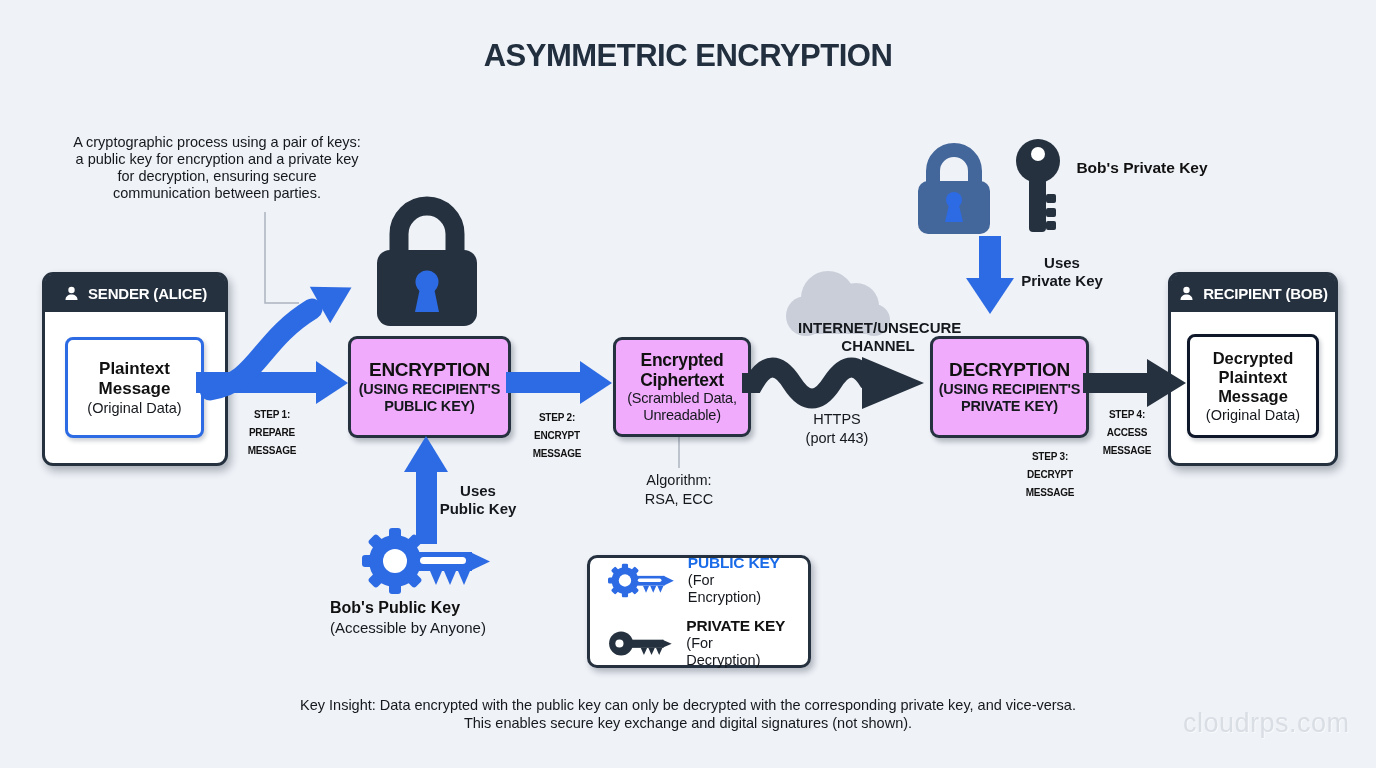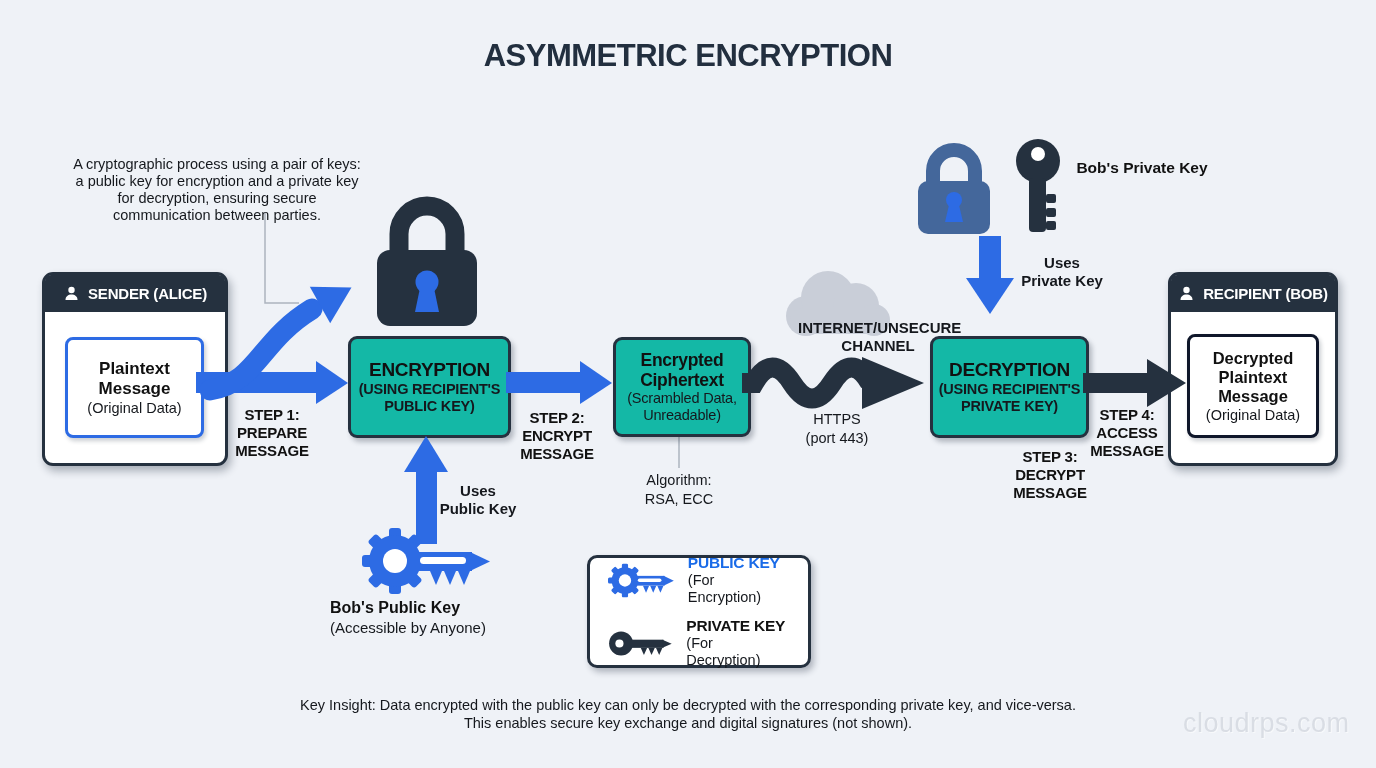--- a/index.html
+++ b/index.html
@@ -6,38 +6,38 @@
   body{font-family:"Liberation Sans",sans-serif;}
   #canvas{position:relative;width:1376px;height:768px;background:#EFF2F7;overflow:hidden;}
   .abs{position:absolute;}
   .ml{white-space:pre-line;}
   svg{display:block;}
   .layer1{left:0;top:0;z-index:1;}
   .layer3{left:0;top:0;z-index:3;pointer-events:none;}
   .txt{z-index:2;}
 
   .title{left:0;top:38px;width:100%;text-align:center;font-weight:bold;font-size:31px;line-height:36px;color:#222F3F;letter-spacing:-0.5px;}
-  .desc{left:62px;top:134px;width:310px;text-align:center;font-size:14.5px;line-height:17px;color:#15181d;margin-top:22px;}
+  .desc{left:62px;top:134px;width:310px;text-align:center;font-size:14.5px;line-height:17px;color:#15181d;}
 
   .card{background:#fff;border:3px solid #25313F;border-radius:11px;box-shadow:3px 5px 8px rgba(25,35,55,.33);}
   .card-hd{background:#25313F;color:#fff;height:37px;display:flex;align-items:center;justify-content:center;gap:8px;font-weight:bold;font-size:15px;letter-spacing:-0.2px;border-radius:6px 6px 0 0;}
   .inner{position:absolute;background:#fff;border-radius:8px;display:flex;flex-direction:column;align-items:center;justify-content:center;text-align:center;box-shadow:2px 3px 4px rgba(25,35,55,.22);}
   .inner.blue{border:3px solid #2D6BE4;}
   .inner.dark{border:3px solid #0f172a;}
   .ib-title{font-weight:bold;font-size:17px;line-height:20px;color:#111;}
   .ib-title.sm{font-size:16.5px;line-height:19px;}
   .ib-sub{font-size:14.5px;line-height:18px;color:#15181d;}
 
-  .proc{background:#14b8a6;border:3px solid #25313F;border-radius:9px;display:flex;flex-direction:column;align-items:center;justify-content:center;text-align:center;box-shadow:3px 4px 5px rgba(25,35,55,.28);}
+  .proc{background:#f0abfc;border:3px solid #25313F;border-radius:9px;display:flex;flex-direction:column;align-items:center;justify-content:center;text-align:center;box-shadow:3px 4px 5px rgba(25,35,55,.28);}
   .proc-t{font-weight:bold;font-size:19px;line-height:22px;color:#111;letter-spacing:-0.3px;}
   .proc-t.md{font-size:17.5px;line-height:20px;}
   .proc-s{font-weight:bold;font-size:14.5px;line-height:17px;color:#15181d;letter-spacing:-0.2px;}
   .proc-s.rg{font-weight:normal;font-size:14.5px;}
 
-  .step{font-weight:bold;font-size:15px;line-height:18px;color:#111;text-align:center;letter-spacing:-0.2px;}
+  .step{font-weight:bold;font-size:10px;line-height:18px;color:#111;text-align:center;letter-spacing:-0.2px;}
   .note{font-size:14.5px;line-height:19px;color:#15181d;text-align:center;}
   .note.bold{font-weight:bold;font-size:15px;line-height:18px;}
   .klabel-t{font-weight:bold;font-size:16px;line-height:20px;color:#111;}
   .klabel-s{font-size:15px;line-height:19px;color:#15181d;}
 
   .legend{background:#fff;border:3px solid #25313F;border-radius:10px;box-shadow:3px 4px 6px rgba(25,35,55,.3);display:flex;flex-direction:column;justify-content:center;gap:11px;padding:0 18px;}
   .lg-row{display:flex;align-items:center;gap:13px;}
   .lg-t{font-weight:bold;font-size:15.5px;line-height:18px;color:#111;letter-spacing:-0.2px;}
   .lg-t.blue{color:#1A6BE8;}
   .lg-s{font-size:14.5px;line-height:17px;color:#15181d;}

